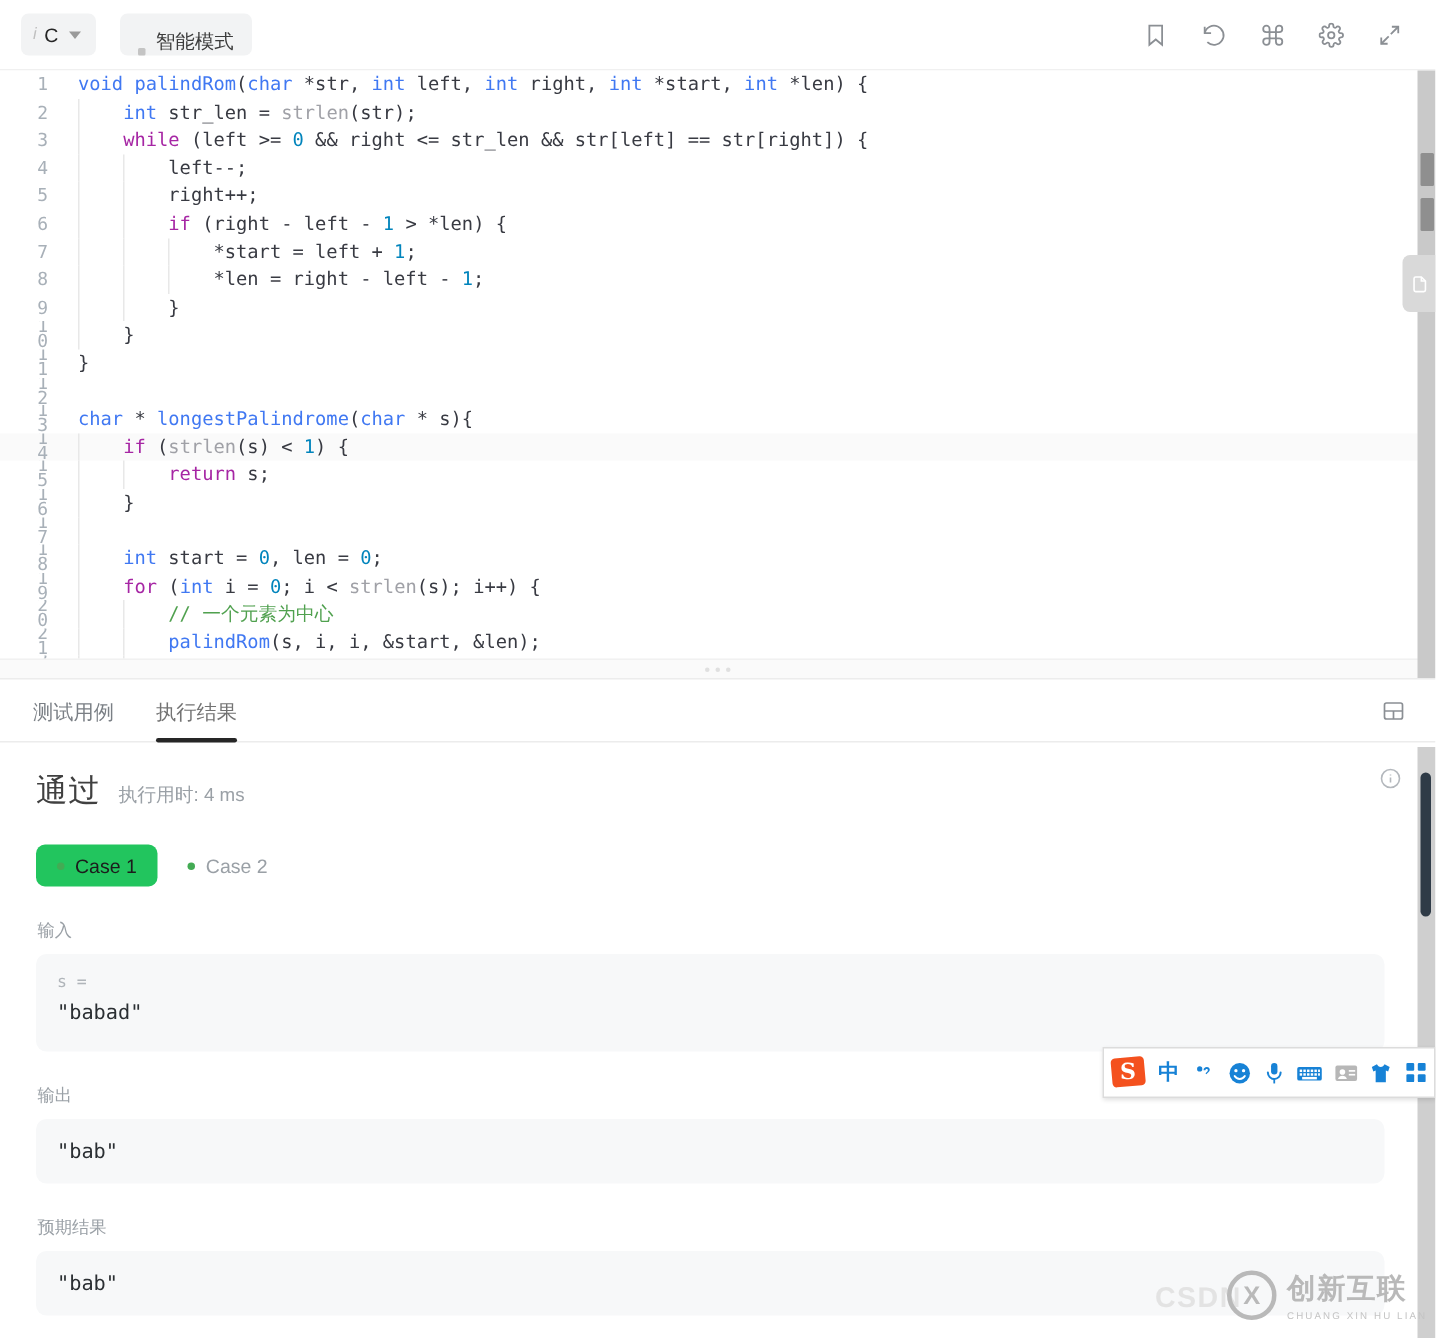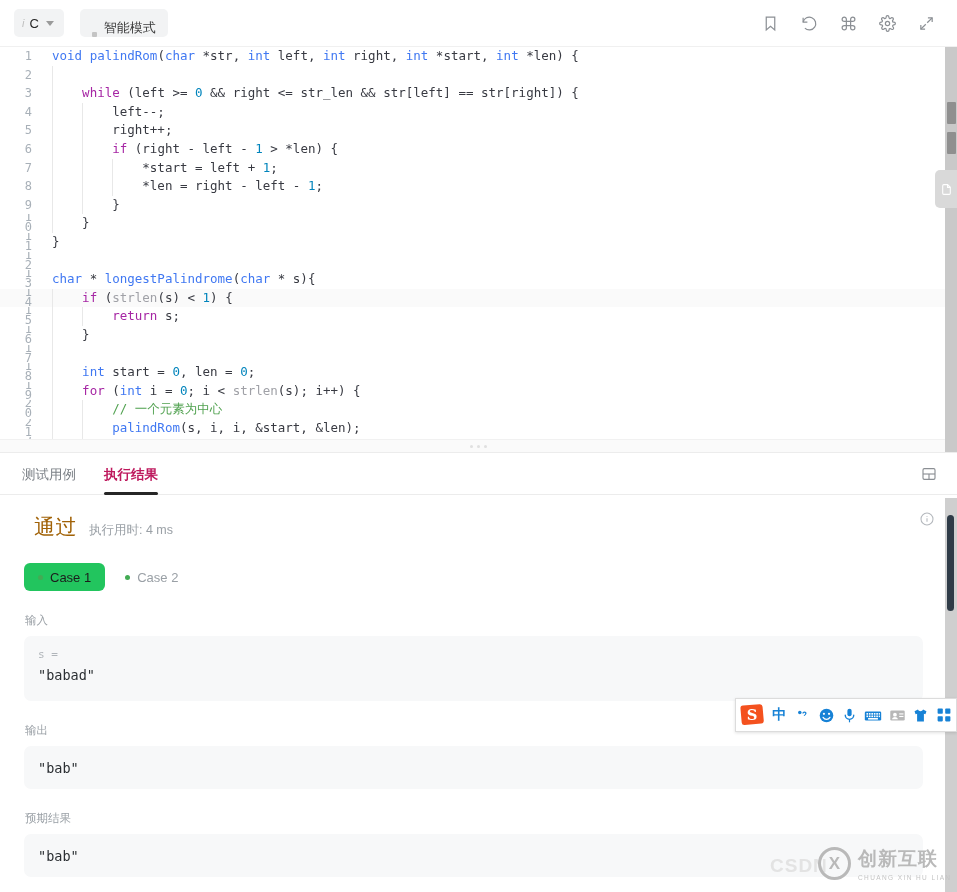--- a/index.html
+++ b/index.html
@@ -110,35 +110,35 @@
     background: #ffffff; border-top: 1px solid #ececec;
   }
   .tabs {
     position: relative; height: 42px; display: flex; align-items: center;
     padding: 0 22px; border-bottom: 1px solid #ececec;
   }
   .tab {
     font-size: 13.5px; color: #7a7f85; margin-right: 28px; cursor: pointer;
     position: relative; height: 42px; line-height: 44px;
   }
-  .tab.active { color: #be185d; font-weight: 700; }
+  .tab.active { color: #737373; font-weight: 400; }
   .tab.active::after {
     content: ""; position: absolute; left: 0; right: 0; bottom: 0;
     height: 2.5px; background: #262626; border-radius: 2px;
   }
   .panel-split-icon {
     position: absolute; right: 20px; top: 13px; width: 16px; height: 16px;
     color: #8b8f94; cursor: pointer;
   }
   .panel-split-icon svg { display: block; width: 16px; height: 16px; }
 
   .panel-body { padding: 18px 24px 0 24px; position: relative; }
 
   .status-row { display: flex; align-items: baseline; gap: 12px; }
-  .status-pass { font-size: 21px; color: #a16207; font-weight: 400; letter-spacing: .5px; margin-left: 10px; }
+  .status-pass { font-size: 21px; color: #404040; font-weight: 400; letter-spacing: .5px; }
   .status-time { font-size: 12.5px; color: #9aa0a6; }
   .info-icon {
     position: absolute; right: 22px; top: 16px; width: 16px; height: 16px; color: #b4b8bd; cursor: pointer;
   }
   .info-icon svg { display: block; width: 16px; height: 16px; }
 
   .cases { display: flex; align-items: center; gap: 6px; margin-top: 22px; }
   .case-chip {
     display: flex; align-items: center; gap: 7px;
     height: 28px; padding: 0 14px; border-radius: 6px;
@@ -263,21 +263,21 @@
             <path d="M10 20H4v-6"></path>
             <path d="M4 20l7-7"></path>
           </svg>
       </span>
     </div>
   </div>
 
   <div class="editor">
     <div id="code-lines">
         <div class="code-line"><div class="ln"><span>1</span></div><div class="codetext"><span class="ty">void</span> <span class="fn">palindRom</span>(<span class="ty">char</span> *str, <span class="ty">int</span> left, <span class="ty">int</span> right, <span class="ty">int</span> *start, <span class="ty">int</span> *len) {</div></div>
-        <div class="code-line"><span class="ind" style="left: 52px;"></span><div class="ln"><span>2</span></div></div>
+        <div class="code-line"><span class="ind" style="left: 52px;"></span><div class="ln"><span>2</span></div><div class="codetext">    <span class="ty">int</span> str_len = <span class="bi">strlen</span>(str);</div></div>
         <div class="code-line"><span class="ind" style="left: 52px;"></span><div class="ln"><span>3</span></div><div class="codetext">    <span class="k">while</span> (left &gt;= <span class="num">0</span> &amp;&amp; right &lt;= str_len &amp;&amp; str[left] == str[right]) {</div></div>
         <div class="code-line"><span class="ind" style="left: 52px;"></span><span class="ind" style="left: 82px;"></span><div class="ln"><span>4</span></div><div class="codetext">        left--;</div></div>
         <div class="code-line"><span class="ind" style="left: 52px;"></span><span class="ind" style="left: 82px;"></span><div class="ln"><span>5</span></div><div class="codetext">        right++;</div></div>
         <div class="code-line"><span class="ind" style="left: 52px;"></span><span class="ind" style="left: 82px;"></span><div class="ln"><span>6</span></div><div class="codetext">        <span class="k">if</span> (right - left - <span class="num">1</span> &gt; *len) {</div></div>
         <div class="code-line"><span class="ind" style="left: 52px;"></span><span class="ind" style="left: 82px;"></span><span class="ind" style="left: 112px;"></span><div class="ln"><span>7</span></div><div class="codetext">            *start = left + <span class="num">1</span>;</div></div>
         <div class="code-line"><span class="ind" style="left: 52px;"></span><span class="ind" style="left: 82px;"></span><span class="ind" style="left: 112px;"></span><div class="ln"><span>8</span></div><div class="codetext">            *len = right - left - <span class="num">1</span>;</div></div>
         <div class="code-line"><span class="ind" style="left: 52px;"></span><span class="ind" style="left: 82px;"></span><div class="ln"><span>9</span></div><div class="codetext">        }</div></div>
         <div class="code-line"><span class="ind" style="left: 52px;"></span><div class="ln"><span style="top: -6px;">1</span><span style="top: 4px;">0</span></div><div class="codetext">    }</div></div>
         <div class="code-line"><div class="ln"><span style="top: -6px;">1</span><span style="top: 4px;">1</span></div><div class="codetext">}</div></div>
         <div class="code-line"><div class="ln"><span style="top: -6px;">1</span><span style="top: 4px;">2</span></div><div class="codetext"></div></div>

